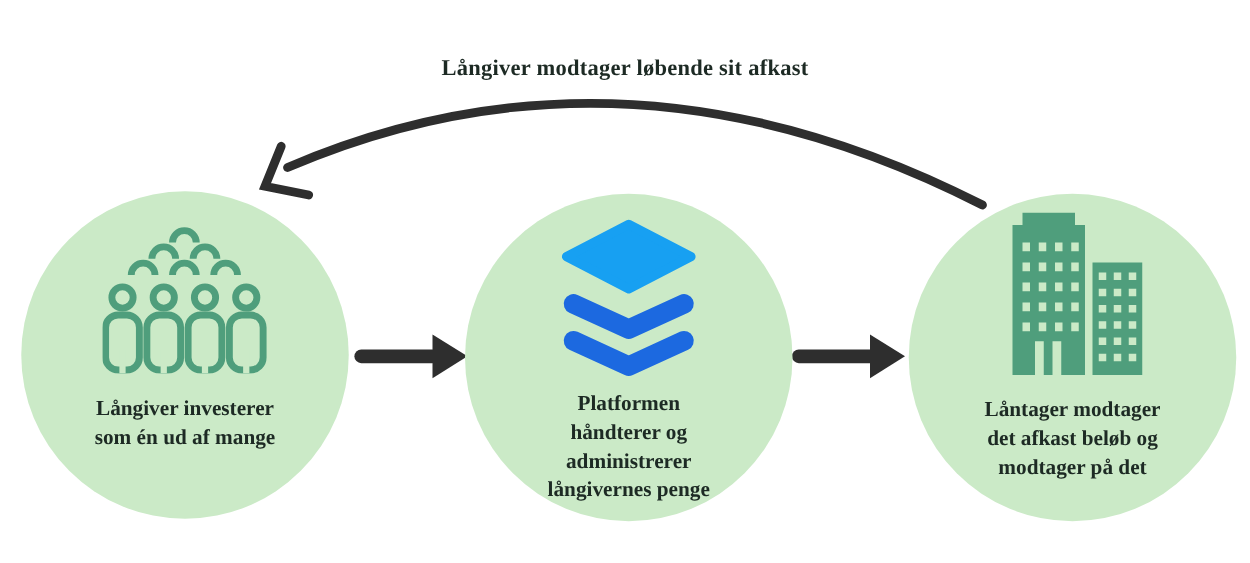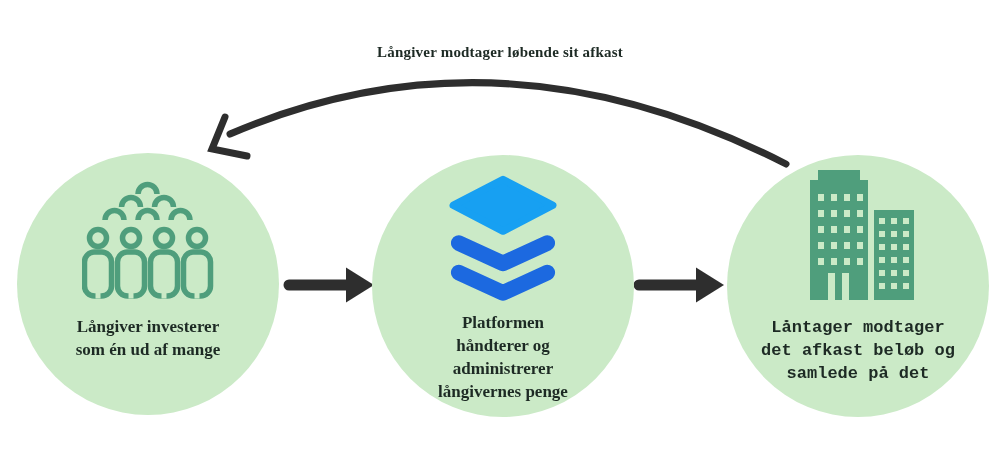--- a/index.html
+++ b/index.html
@@ -15,21 +15,21 @@
     position:relative;
     width:1000px;height:450px;
     background:#ffffff;
     overflow:hidden;
     font-family:"Liberation Serif","DejaVu Serif",serif;
     color:var(--ink);
   }
   .flow-title{
     position:absolute;left:0;top:44px;width:1000px;
     text-align:center;
-    font-size:15px;font-weight:bold;
+    font-size:18px;font-weight:bold;
     letter-spacing:0.2px;
   }
   .circle{
     position:absolute;
     width:262px;height:262px;
     border-radius:50%;
     background:var(--circle-green);
   }
   .circle-left{left:17px;top:153px;}
   .circle-mid{left:372px;top:155px;}
@@ -41,21 +41,21 @@
   .icon-layers{top:19px;}
   .icon-buildings{top:15px;}
   .step-label{
     position:absolute;left:0;width:100%;
     text-align:center;
     font-weight:bold;
     font-size:17px;line-height:23px;
   }
   .label-left{top:162px;}
   .label-mid{top:156px;}
-  .label-right{top:161px;font-family:Liberation Mono, monospace;}
+  .label-right{top:161px;}
   .step-label span{display:block;}
   .overlay{
     position:absolute;left:0;top:0;width:1000px;height:450px;
     pointer-events:none;
   }
   
   .flow-shaft{stroke:var(--arrow);stroke-width:11;stroke-linecap:round;}
   .flow-head{fill:var(--arrow);}
   .return-curve{stroke:var(--arrow);stroke-width:7;stroke-linecap:round;fill:none;}
   .crowd-stroke{stroke:var(--icon-green);stroke-width:5.5;fill:none;}
@@ -185,17 +185,17 @@
           <rect x="89" y="100" width="6" height="6"></rect>
           <rect x="101" y="100" width="6" height="6"></rect>
         <rect x="77" y="113" width="6" height="6"></rect>
           <rect x="89" y="113" width="6" height="6"></rect>
           <rect x="101" y="113" width="6" height="6"></rect>
       </g>
     </svg>
     <div class="step-label label-right">
       <span>Låntager modtager</span>
       <span>det afkast beløb og</span>
-      <span>samlede på det</span>
+      <span>modtager på det</span>
     </div>
   </div>
 
 </div>
 
 </body></html>

